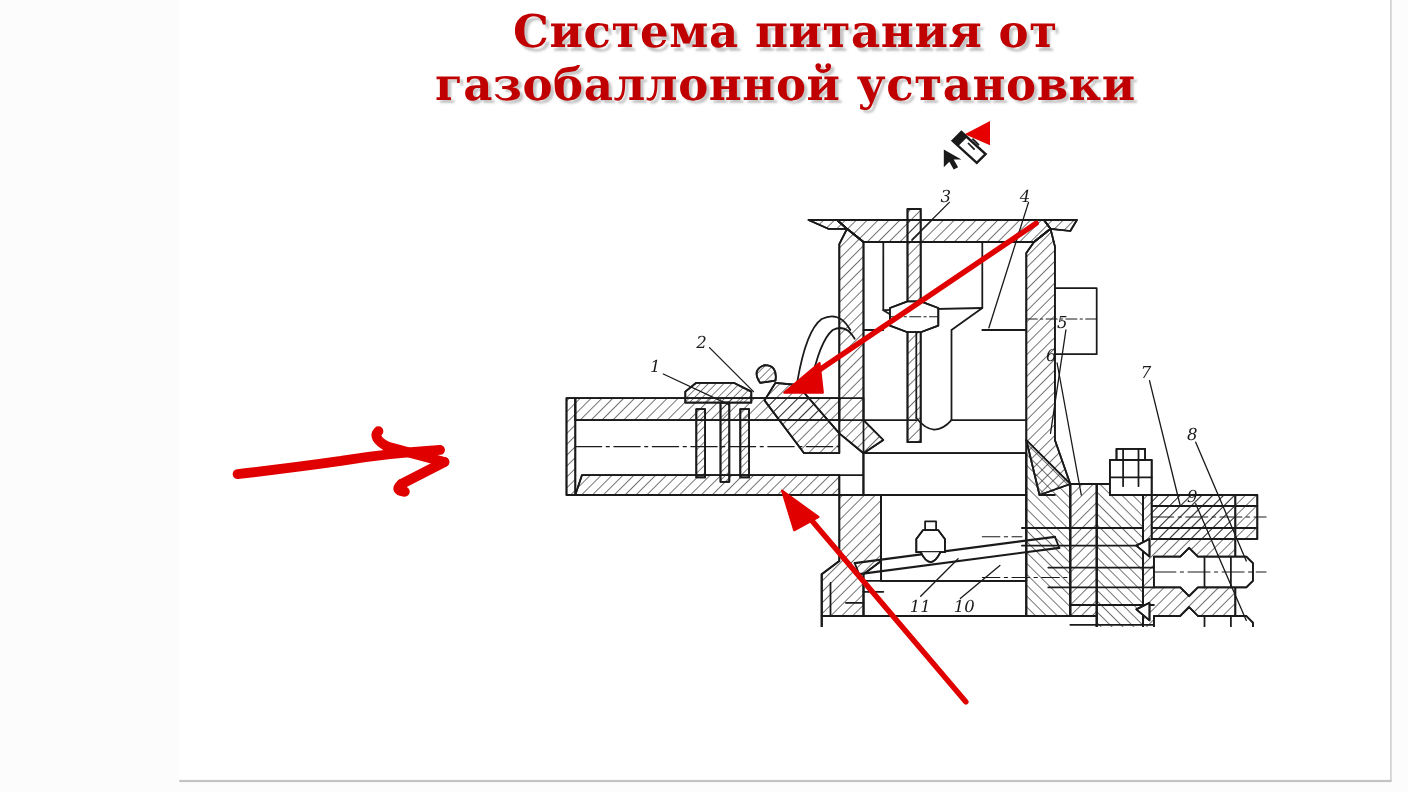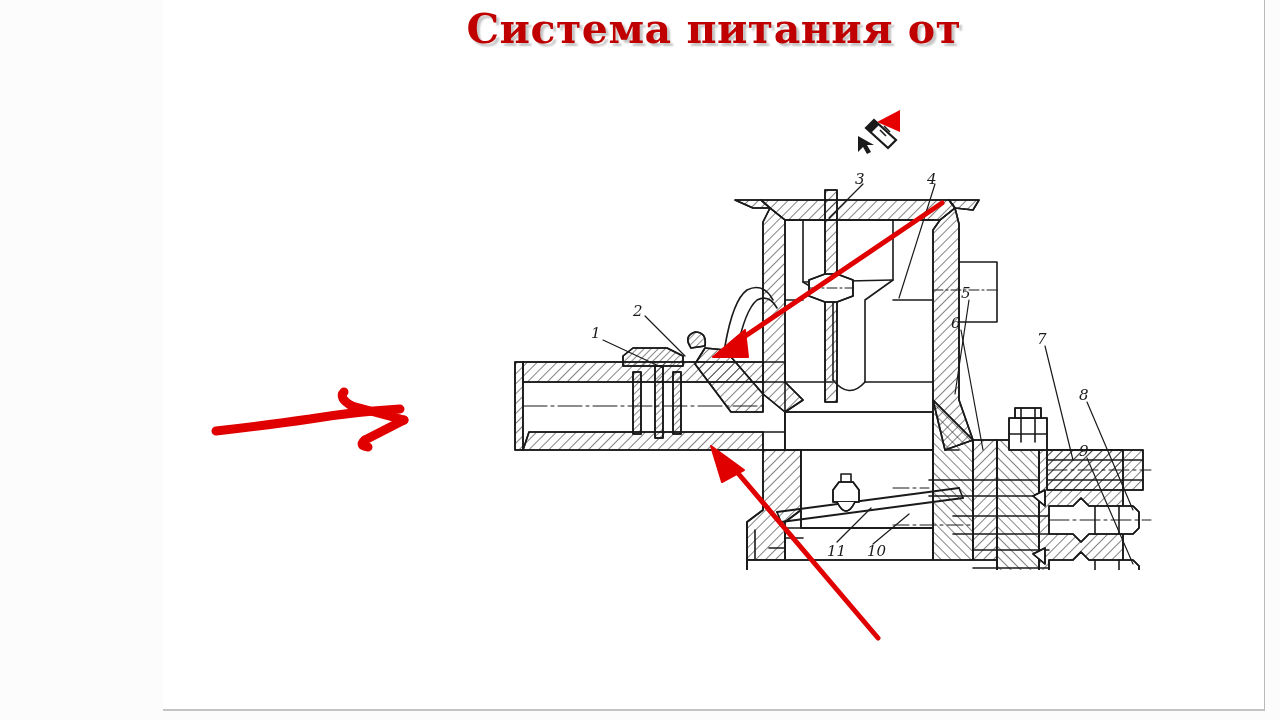--- a/index.html
+++ b/index.html
@@ -87,20 +87,21 @@
 </style>
 </head>
 <body>
 
 <div id="viewer">
 
   <div id="slide">
 
     <div id="title-block">
       <div class="title-line">Система питания от</div>
+      <div class="title-line second">газобаллонной установки</div>
     </div>
 
     <div id="drawing">
       <svg width="820" height="420" viewBox="0 0 820 420" xmlns="http://www.w3.org/2000/svg">
         <defs>
           <pattern id="hatchR" width="7" height="7" patternTransform="rotate(45)" patternUnits="userSpaceOnUse">
             <line x1="0" y1="0" x2="0" y2="7" stroke="#1a1a1a" stroke-width="1.1"></line>
           </pattern>
           <pattern id="hatchL" width="7" height="7" patternTransform="rotate(-45)" patternUnits="userSpaceOnUse">
             <line x1="0" y1="0" x2="0" y2="7" stroke="#1a1a1a" stroke-width="1.1"></line>

